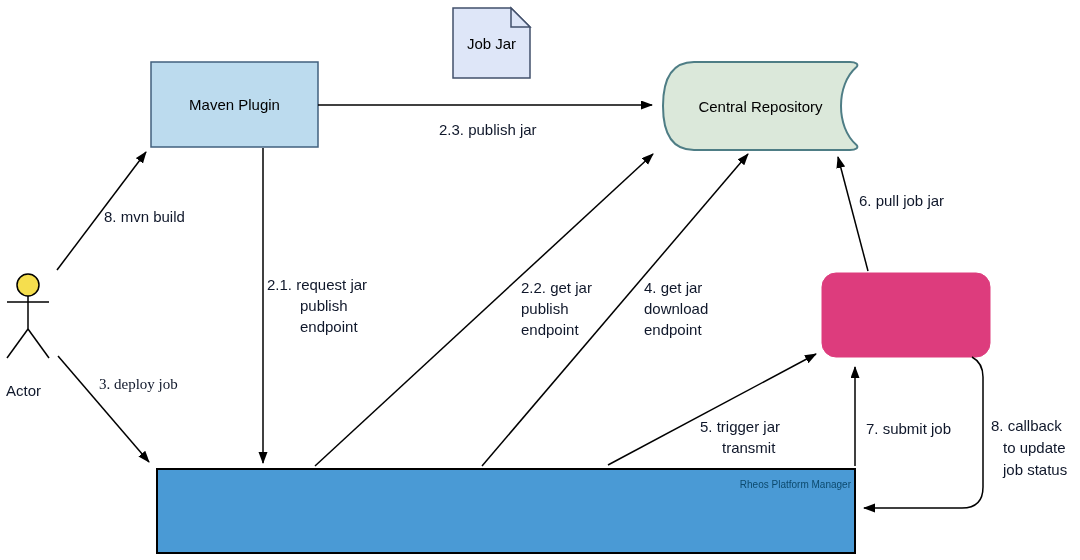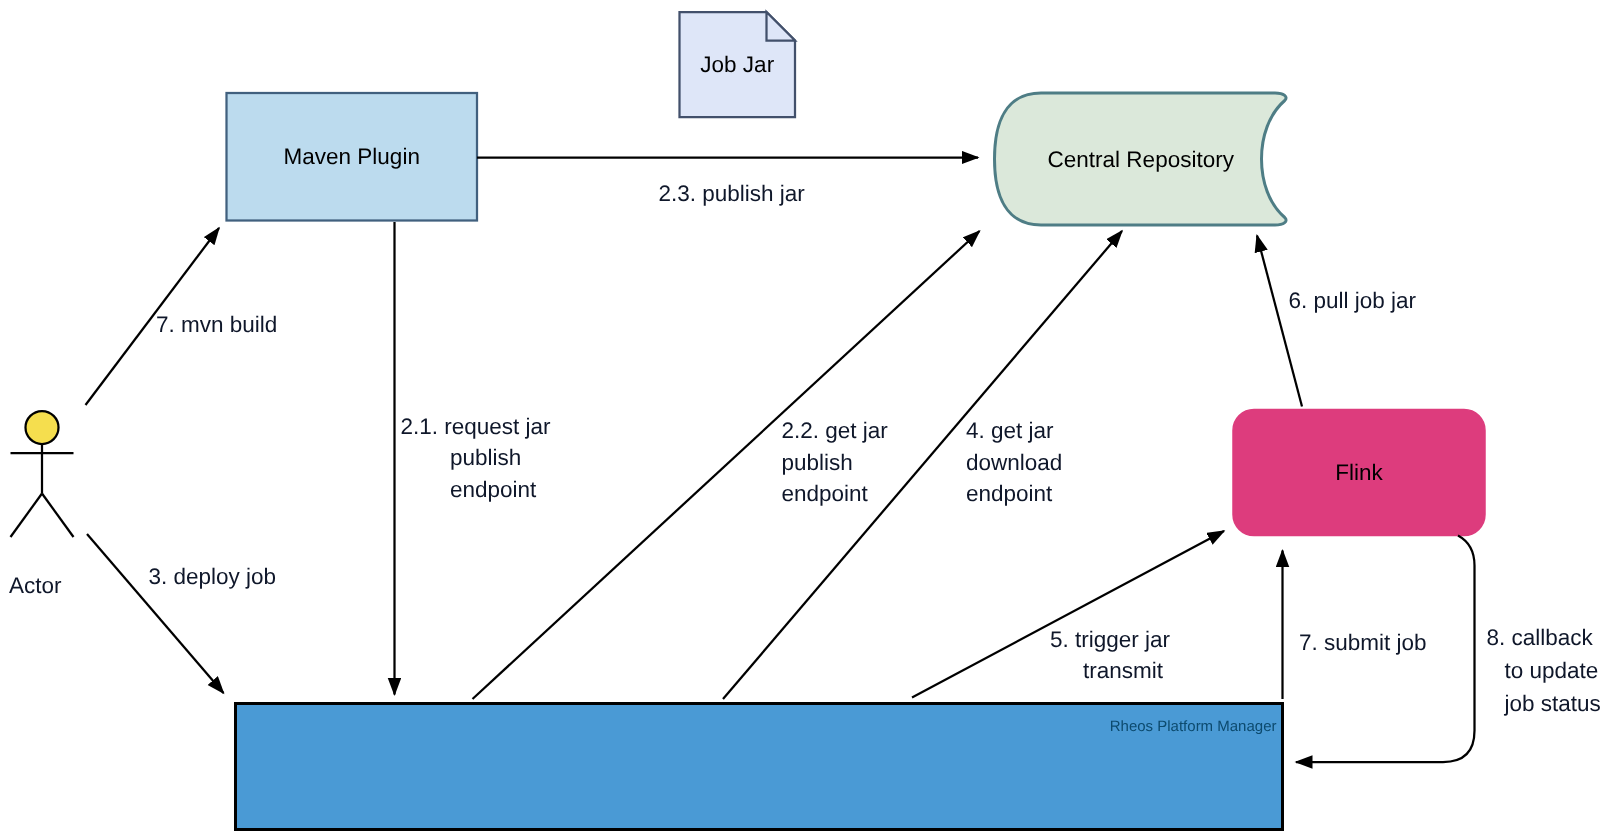--- a/index.html
+++ b/index.html
@@ -71,43 +71,42 @@
       <path d="M972,357 Q983,363 983,377 L983,487 Q983,508 962,508 L864,508" marker-end="url(#arr)"></path>
     </g>
   </svg>
 
   <div class="node-lbl" style="left:151px;top:62px;width:167px;height:85px;">Maven Plugin</div>
 
   <div class="node-lbl" style="left:453px;top:8px;width:77px;height:70px;">Job Jar</div>
 
   <div class="node-lbl" style="left:663px;top:62px;width:195px;height:88px;">Central Repository</div>
 
-  <div class="node-lbl" style="left:822px;top:273px;width:168px;height:84px;">Flink</div>
 
   <div class="right-lbl" style="left:163px;top:479px;width:688px;">Rheos Platform Manager</div>
 
   <div class="lbl" style="left:6px;top:380px;">Actor</div>
 
-  <div class="lbl" style="left:104px;top:206px;">7. mvn build</div>
+  <div class="lbl" style="left:104px;top:206px;">8. mvn build</div>
 
   <div class="lbl" style="left:267px;top:274px;">
     <div>2.1. request jar</div>
     <div class="ind33">publish</div>
     <div class="ind33">endpoint</div>
   </div>
 
   <div class="lbl" style="left:521px;top:277px;">
     <div>2.2. get jar</div>
     <div>publish</div>
     <div>endpoint</div>
   </div>
 
   <div class="lbl" style="left:439px;top:119px;">2.3. publish jar</div>
 
-  <div class="lbl" style="left:99px;top:374px;">3. deploy job</div>
+  <div class="lbl" style="left:99px;top:374px;font-family:Liberation Serif, serif;">3. deploy job</div>
 
   <div class="lbl" style="left:644px;top:277px;">
     <div>4. get jar</div>
     <div>download</div>
     <div>endpoint</div>
   </div>
 
   <div class="lbl" style="left:700px;top:416px;">
     <div>5. trigger jar</div>
     <div class="ind22">transmit</div>

